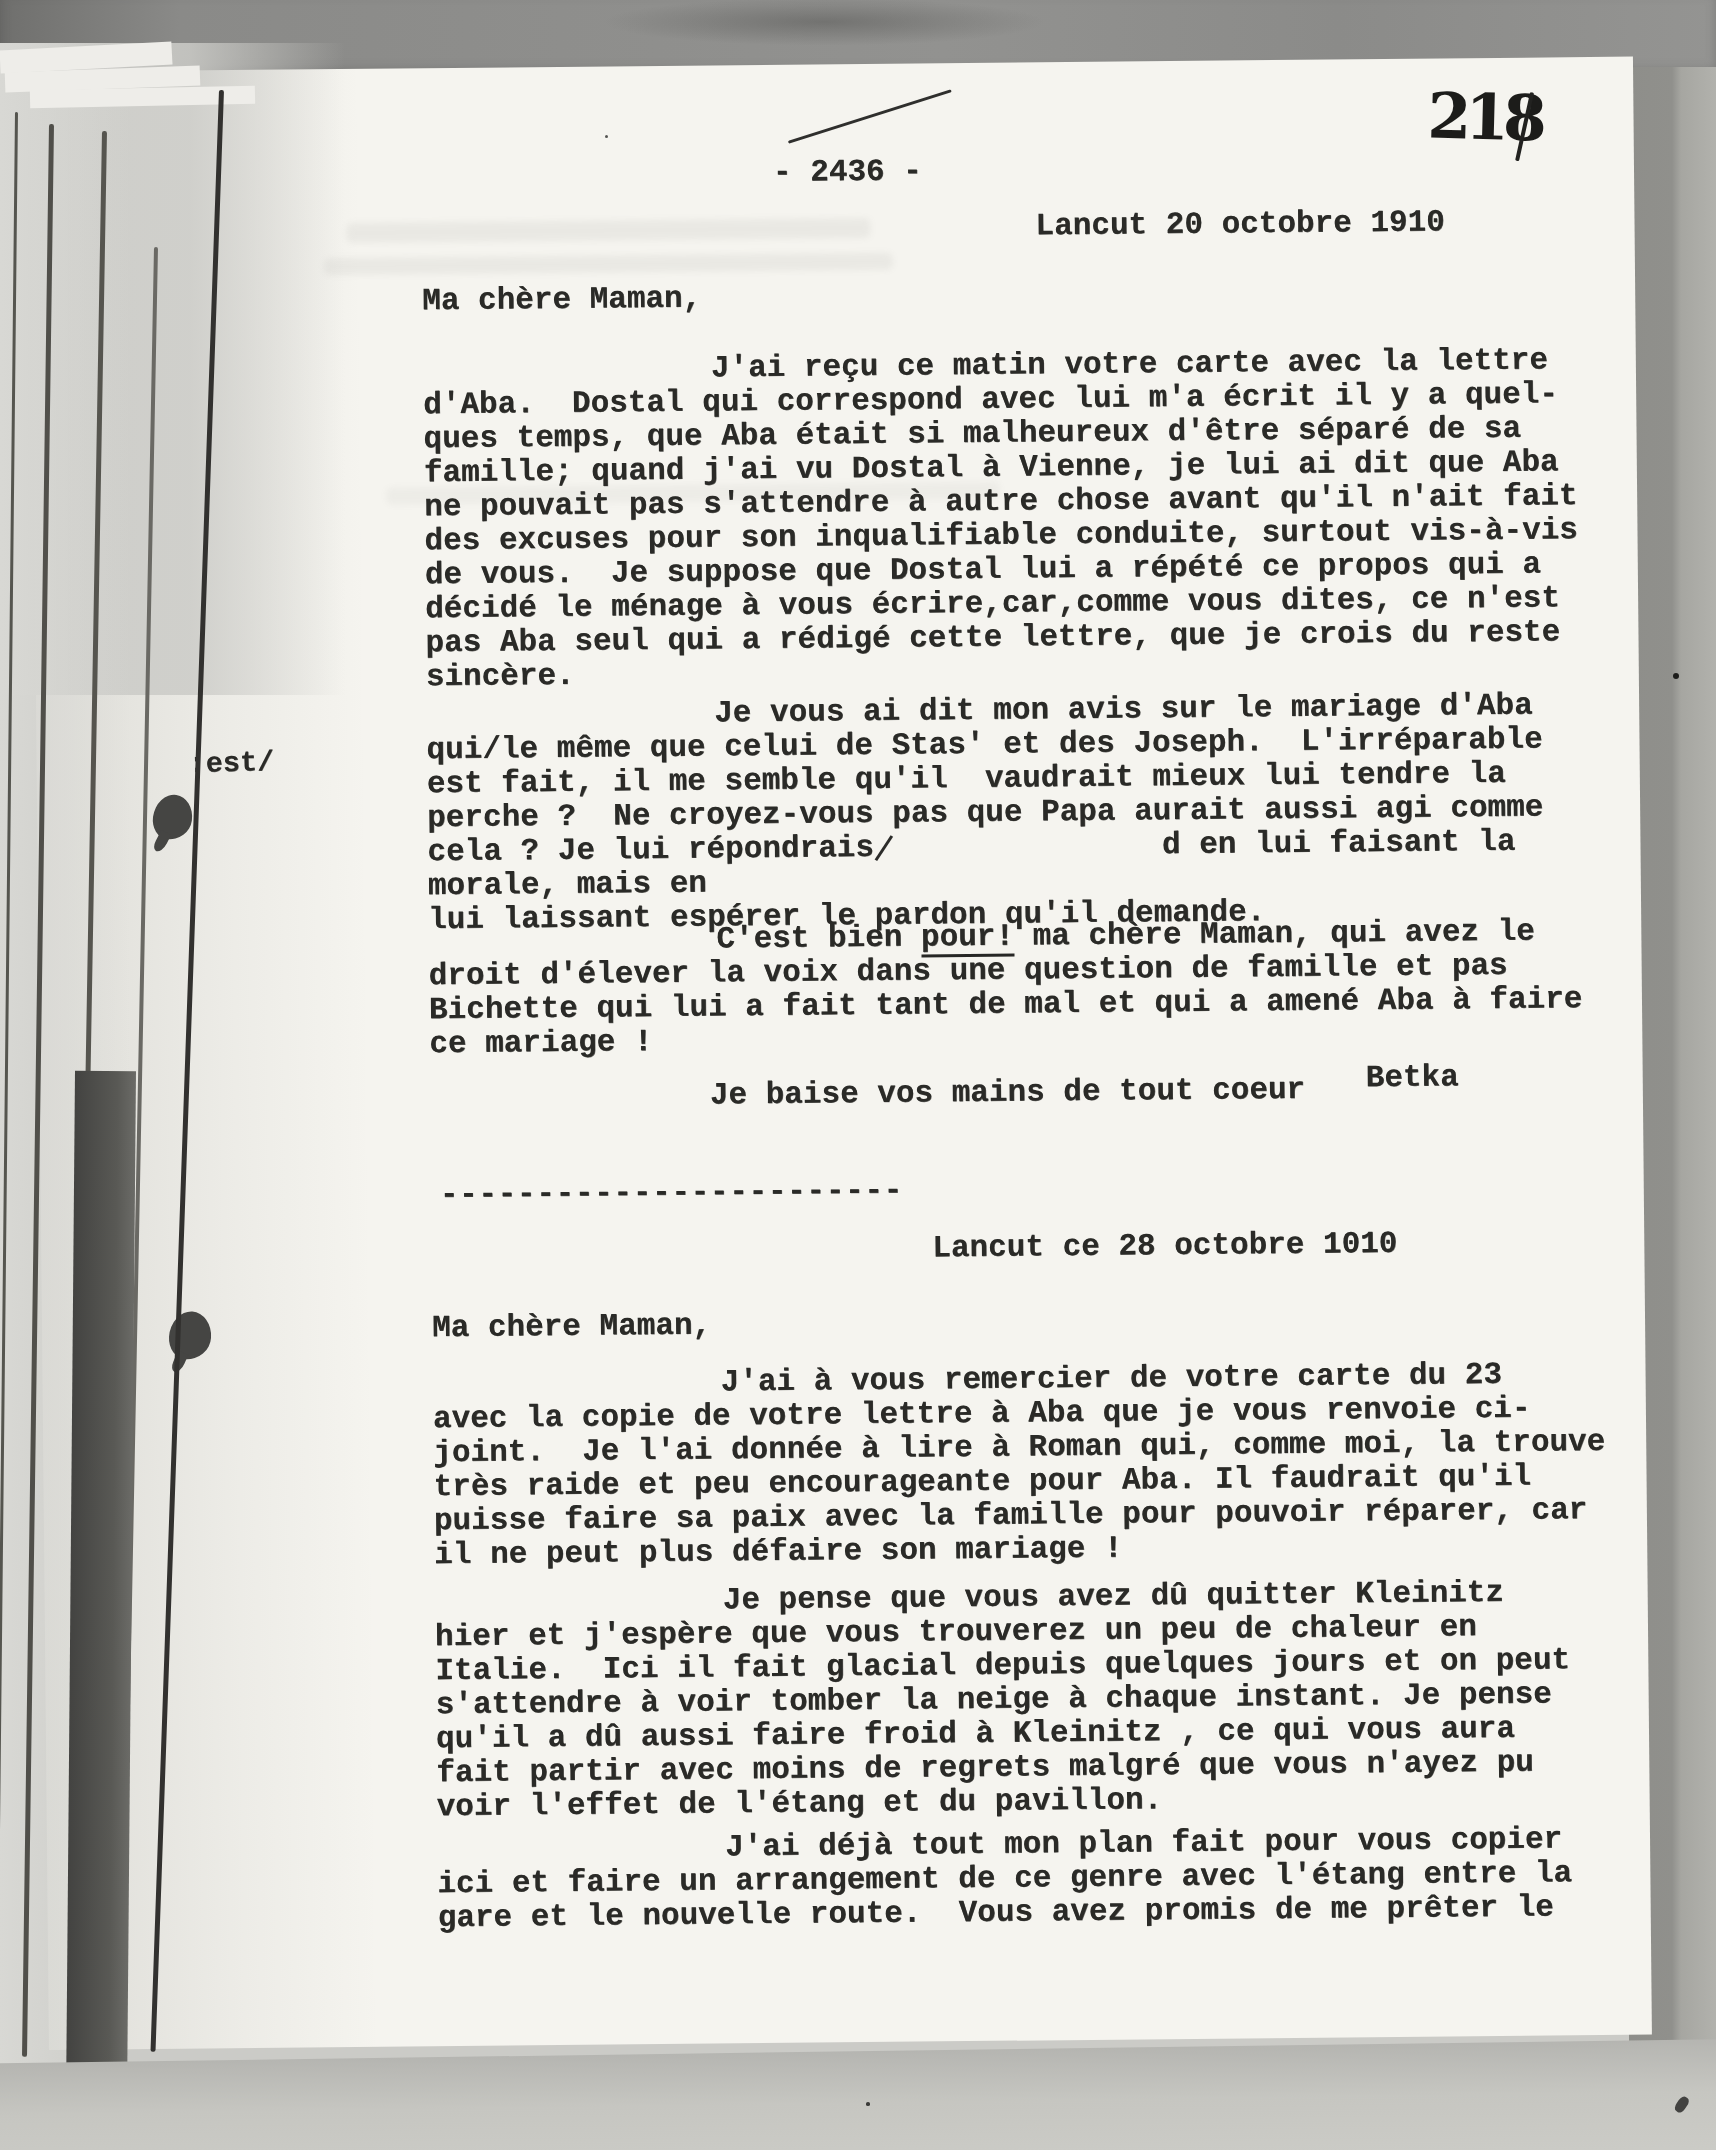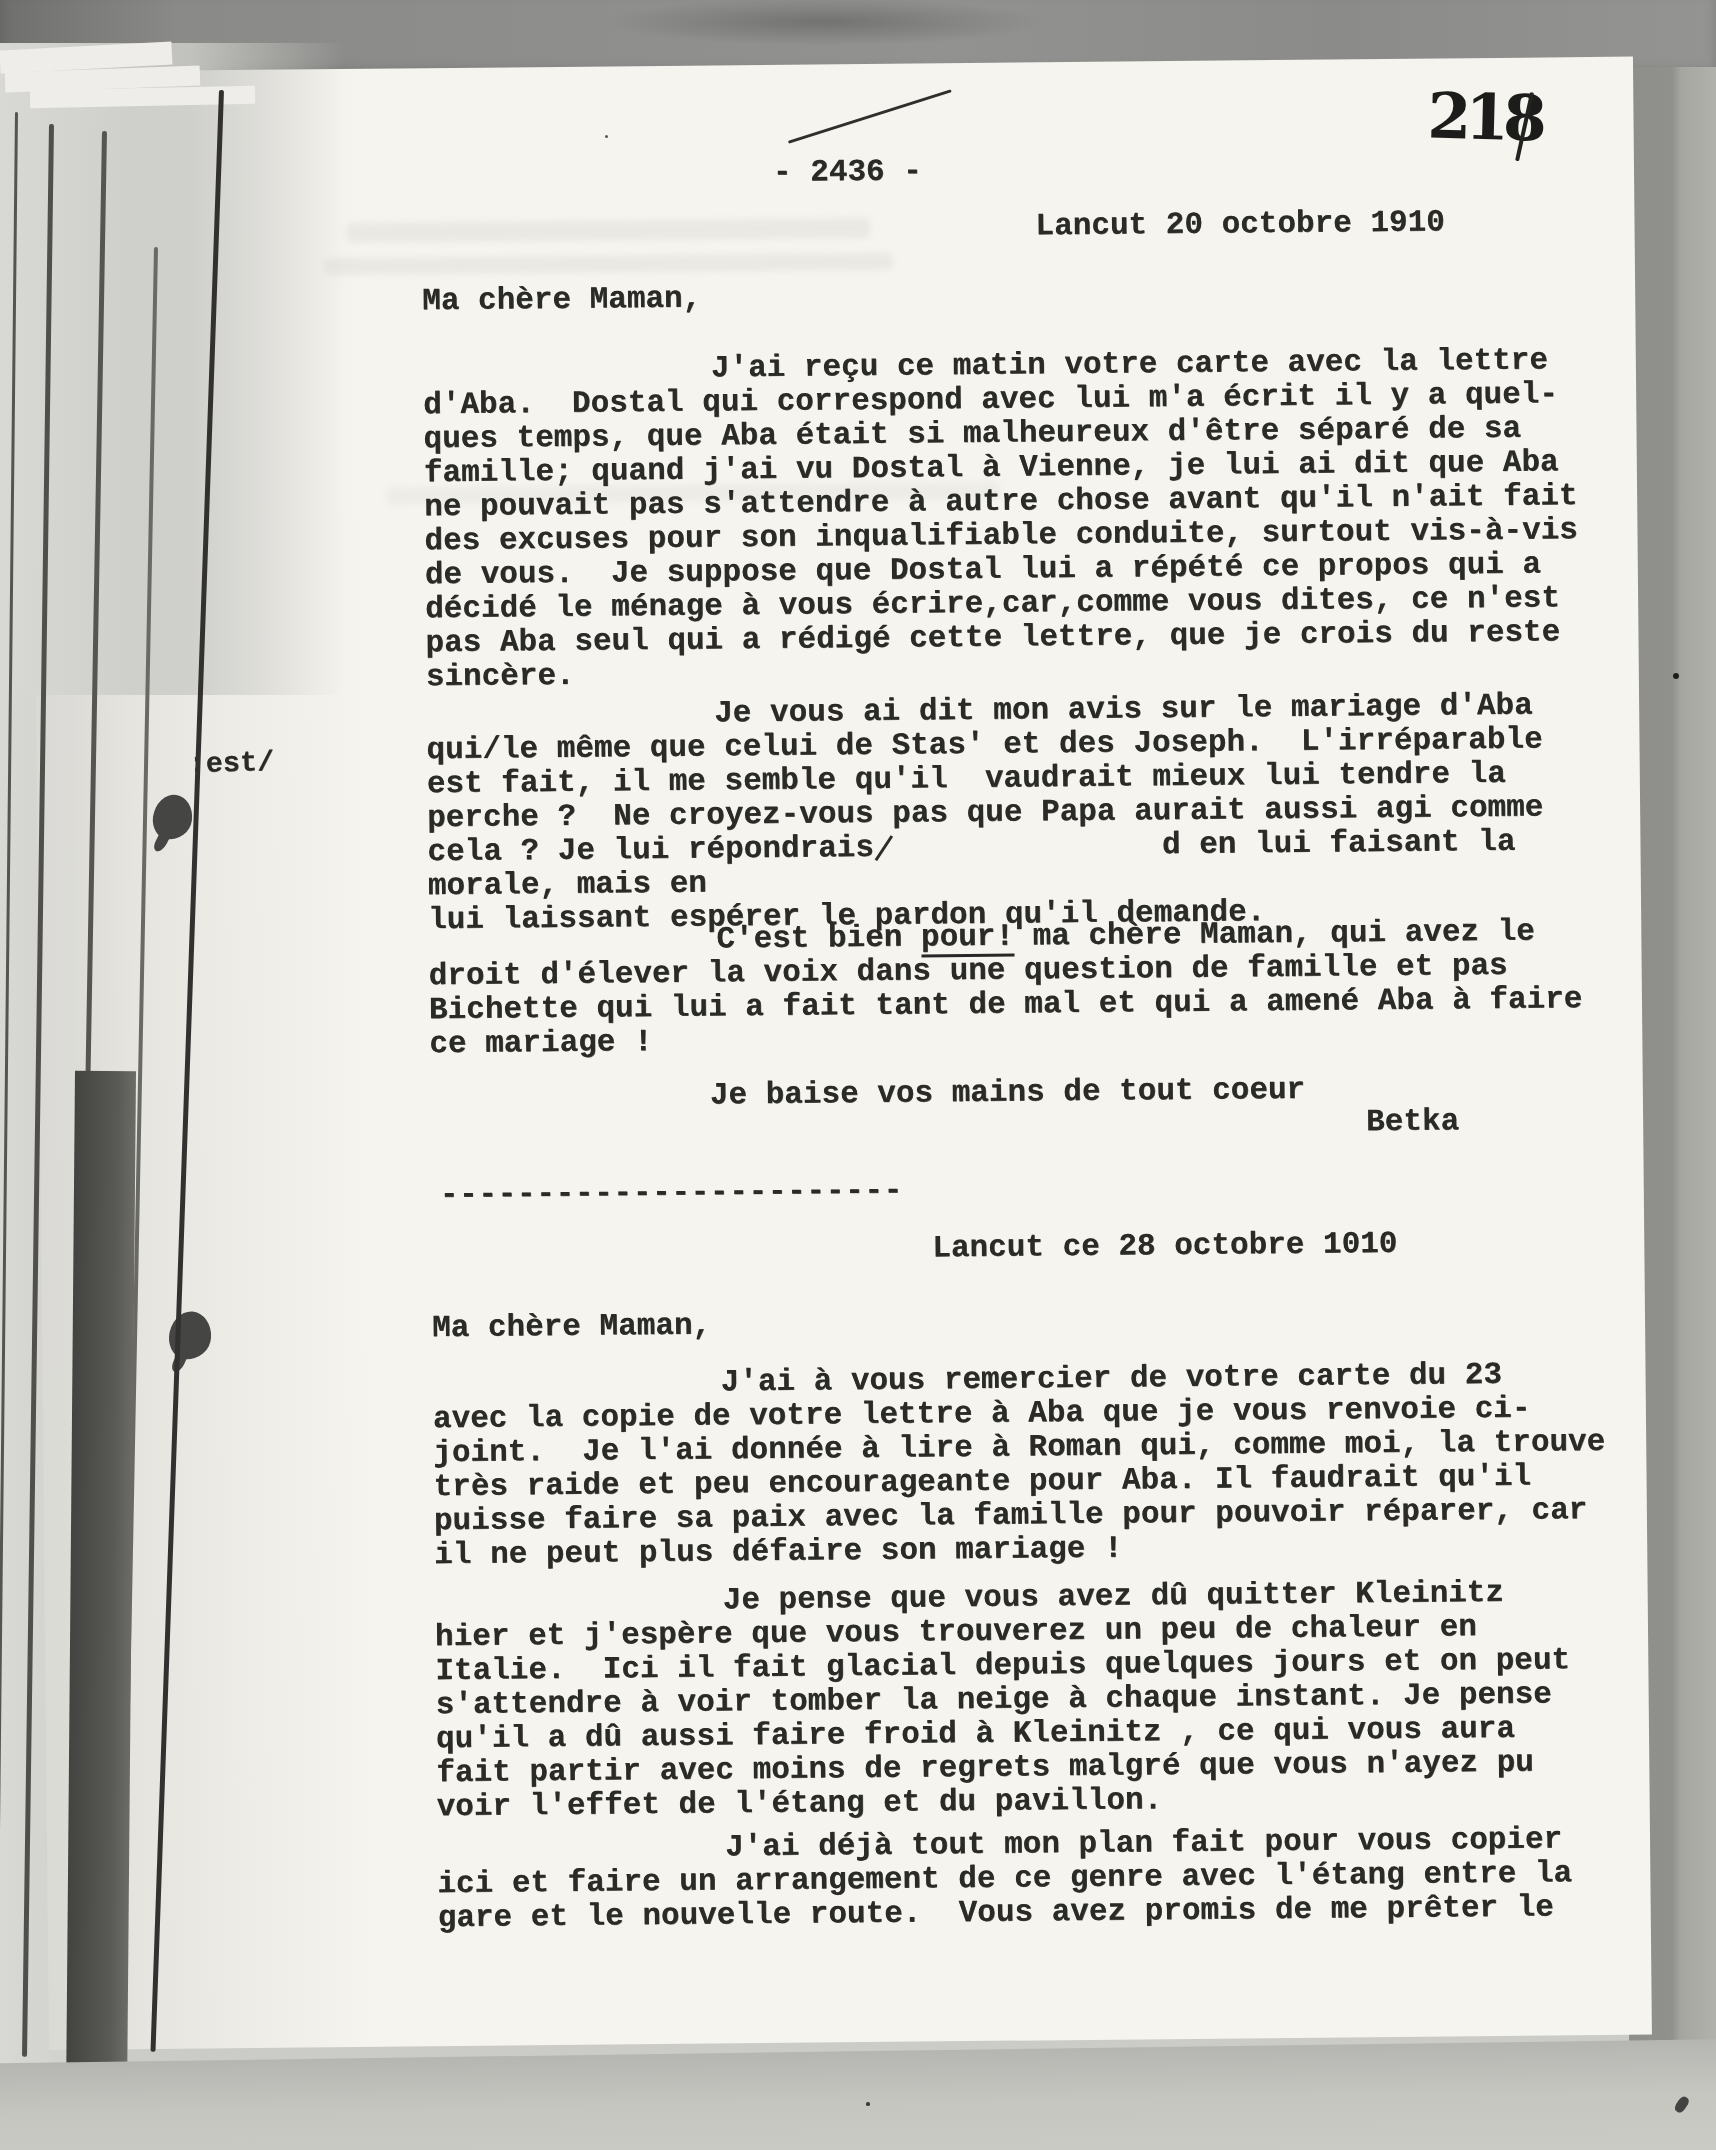--- a/index.html
+++ b/index.html
@@ -119,21 +119,21 @@
 perche ?  Ne croyez-vous pas que Papa aurait aussi agi comme
 cela ? Je lui répondrais</span><span class="struck">d</span><span> en lui faisant la morale, mais en
 lui laissant espérer le pardon qu'il demande.</span></div>
 
     <div class="tw para ind" style="left:390px;top:857px;"><span>C'est bien </span><span class="uline">pour!</span><span> ma chère Maman, qui avez le
 droit d'élever la voix dans une question de famille et pas
 Bichette qui lui a fait tant de mal et qui a amené Aba à faire
 ce mariage !</span></div>
 
     <div class="tw" style="left:670px;top:1013px;">Je baise vos mains de tout coeur</div>
-    <div class="tw" style="left:1326px;top:1046px;">Betka</div>
+    <div class="tw" style="left:1326px;top:1002px;">Betka</div>
 
     <div class="tw separator" style="left:399px;top:1110px;">------------------------</div>
 
     <div class="tw" style="left:891px;top:1168px;">Lancut ce 28 octobre 1010</div>
     <div class="blob blob-2"></div>
     <div class="tw" style="left:390px;top:1243px;">Ma chère Maman,</div>
 
     <div class="tw para ind" style="left:390px;top:1300px;">J'ai à vous remercier de votre carte du 23
 avec la copie de votre lettre à Aba que je vous renvoie ci-
 joint.  Je l'ai donnée à lire à Roman qui, comme moi, la trouve

